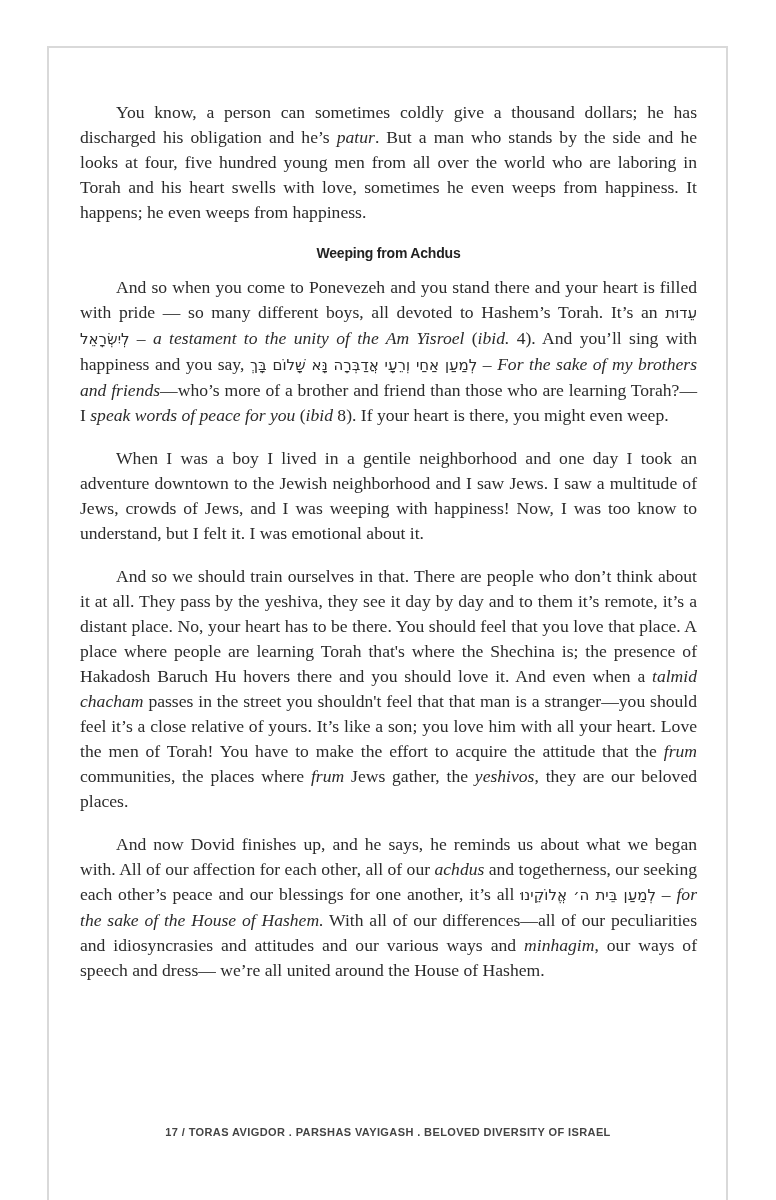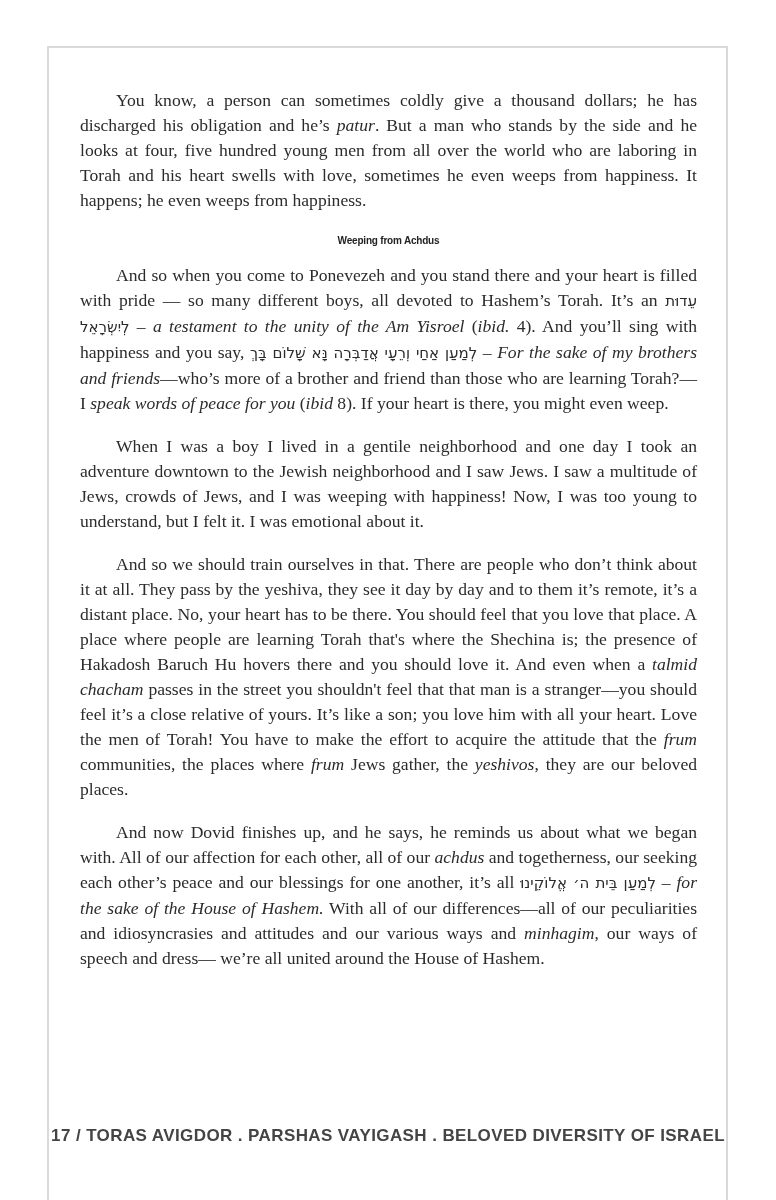--- a/index.html
+++ b/index.html
@@ -7,47 +7,47 @@
   .page {
     position:absolute; left:47px; top:46px; width:681px; height:1170px;
     border:2px solid #d9d9d9; border-bottom:none; background:#fff; box-sizing:border-box;
   }
   .content {
     position:absolute; left:80px; top:88px; width:617px;
     font-family:"Liberation Serif", "DejaVu Serif", serif;
     font-size:17.6px; line-height:25px; color:#2b2b2b;
   }
   .content p { margin:0 0 18px 0; text-align:justify; text-indent:36px; }
-  .content p.first { margin-top:0; }
+  .content p.first { margin-top:12px; }
   h2 {
     font-family:"Liberation Sans", "DejaVu Sans", sans-serif;
-    font-weight:bold; font-size:10px; text-align:center; margin:0 0 12px 0;
+    font-weight:bold; font-size:14px; text-align:center; margin:0 0 12px 0;
     color:#222; line-height:20px; letter-spacing:-0.2px;
   }
   .heb { font-family:"DejaVu Sans", sans-serif; font-size:15px; direction:rtl; unicode-bidi:isolate; }
   i { font-style:italic; }
   .footer {
     position:absolute; left:0; width:776px; top:1126px; text-align:center;
     font-family:"Liberation Sans", "DejaVu Sans", sans-serif; font-weight:bold;
-    font-size:17px; color:#444; letter-spacing:0.4px;
+    font-size:11px; color:#444; letter-spacing:0.4px;
   }
 </style>
 </head>
 <body>
 
 <div class="page"></div>
 
 <div class="content">
   <p class="first"><span>You know, a person can sometimes coldly give a thousand dollars; he has discharged his obligation and he’s </span><i>patur</i><span>. But a man who stands by the side and he looks at four, five hundred young men from all over the world who are laboring in Torah and his heart swells with love, sometimes he even weeps from happiness. It happens; he even weeps from happiness.</span></p>
 
   <h2>Weeping from Achdus</h2>
 
   <p><span>And so when you come to Ponevezeh and you stand there and your heart is filled with pride — so many different boys, all devoted to Hashem’s Torah. It’s an </span><span class="heb">עֵדוּת לְיִשְׂרָאֵל</span><span> – </span><i>a testament to the unity of the Am Yisroel</i><span> (</span><i>ibid.</i><span> 4). And you’ll sing with happiness and you say, </span><span class="heb">לְמַעַן אַחַי וְרֵעָי אֲדַבְּרָה נָּא שָׁלוֹם בָּךְ</span><span> – </span><i>For the sake of my brothers and friends</i><span>—who’s more of a brother and friend than those who are learning Torah?—I </span><i>speak words of peace for you</i><span> (</span><i>ibid</i><span> 8). If your heart is there, you might even weep.</span></p>
 
-  <p>When I was a boy I lived in a gentile neighborhood and one day I took an adventure downtown to the Jewish neighborhood and I saw Jews. I saw a multitude of Jews, crowds of Jews, and I was weeping with happiness! Now, I was too young to understand, but I felt it. I was emotional about it.</p>
+  <p>When I was a boy I lived in a gentile neighborhood and one day I took an adventure downtown to the Jewish neighborhood and I saw Jews. I saw a multitude of Jews, crowds of Jews, and I was weeping with happiness! Now, I was too know to understand, but I felt it. I was emotional about it.</p>
 
   <p><span>And so we should train ourselves in that. There are people who don’t think about it at all. They pass by the yeshiva, they see it day by day and to them it’s remote, it’s a distant place. No, your heart has to be there. You should feel that you love that place. A place where people are learning Torah that's where the Shechina is; the presence of Hakadosh Baruch Hu hovers there and you should love it. And even when a </span><i>talmid chacham</i><span> passes in the street you shouldn't feel that that man is a stranger—you should feel it’s a close relative of yours. It’s like a son; you love him with all your heart. Love the men of Torah! You have to make the effort to acquire the attitude that the </span><i>frum</i><span> communities, the places where </span><i>frum</i><span> Jews gather, the </span><i>yeshivos</i><span>, they are our beloved places.</span></p>
 
 
   <p><span>And now Dovid finishes up, and he says, he reminds us about what we began with. All of our affection for each other, all of our </span><i>achdus</i><span> and togetherness, our seeking each other’s peace and our blessings for one another, it’s all </span><span class="heb">לְמַעַן בֵּית ה׳ אֱלוֹקֵינוּ</span><span> – </span><i>for the sake of the House of Hashem.</i><span> With all of our differences—all of our peculiarities and idiosyncrasies and attitudes and our various ways and </span><i>minhagim</i><span>, our ways of speech and dress— we’re all united around the House of Hashem.</span></p>
 </div>
 
 <div class="footer">17 / TORAS AVIGDOR . PARSHAS VAYIGASH . BELOVED DIVERSITY OF ISRAEL</div>
 
 </body></html>

